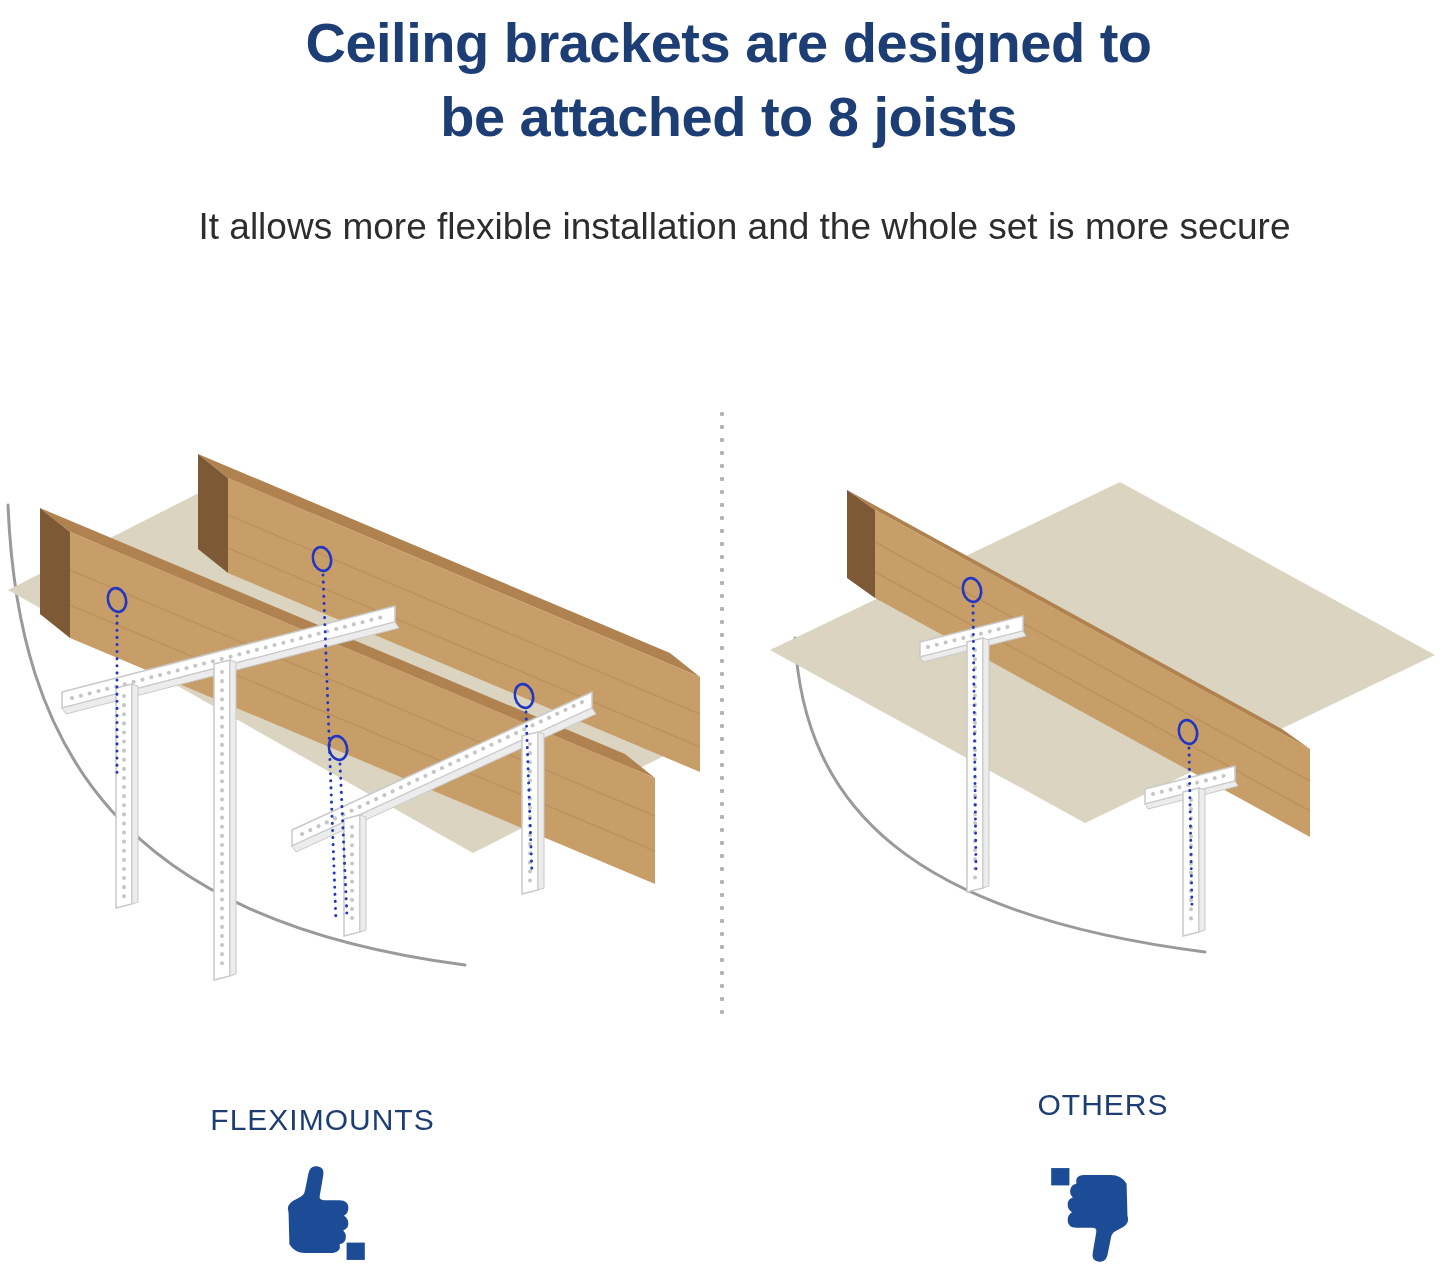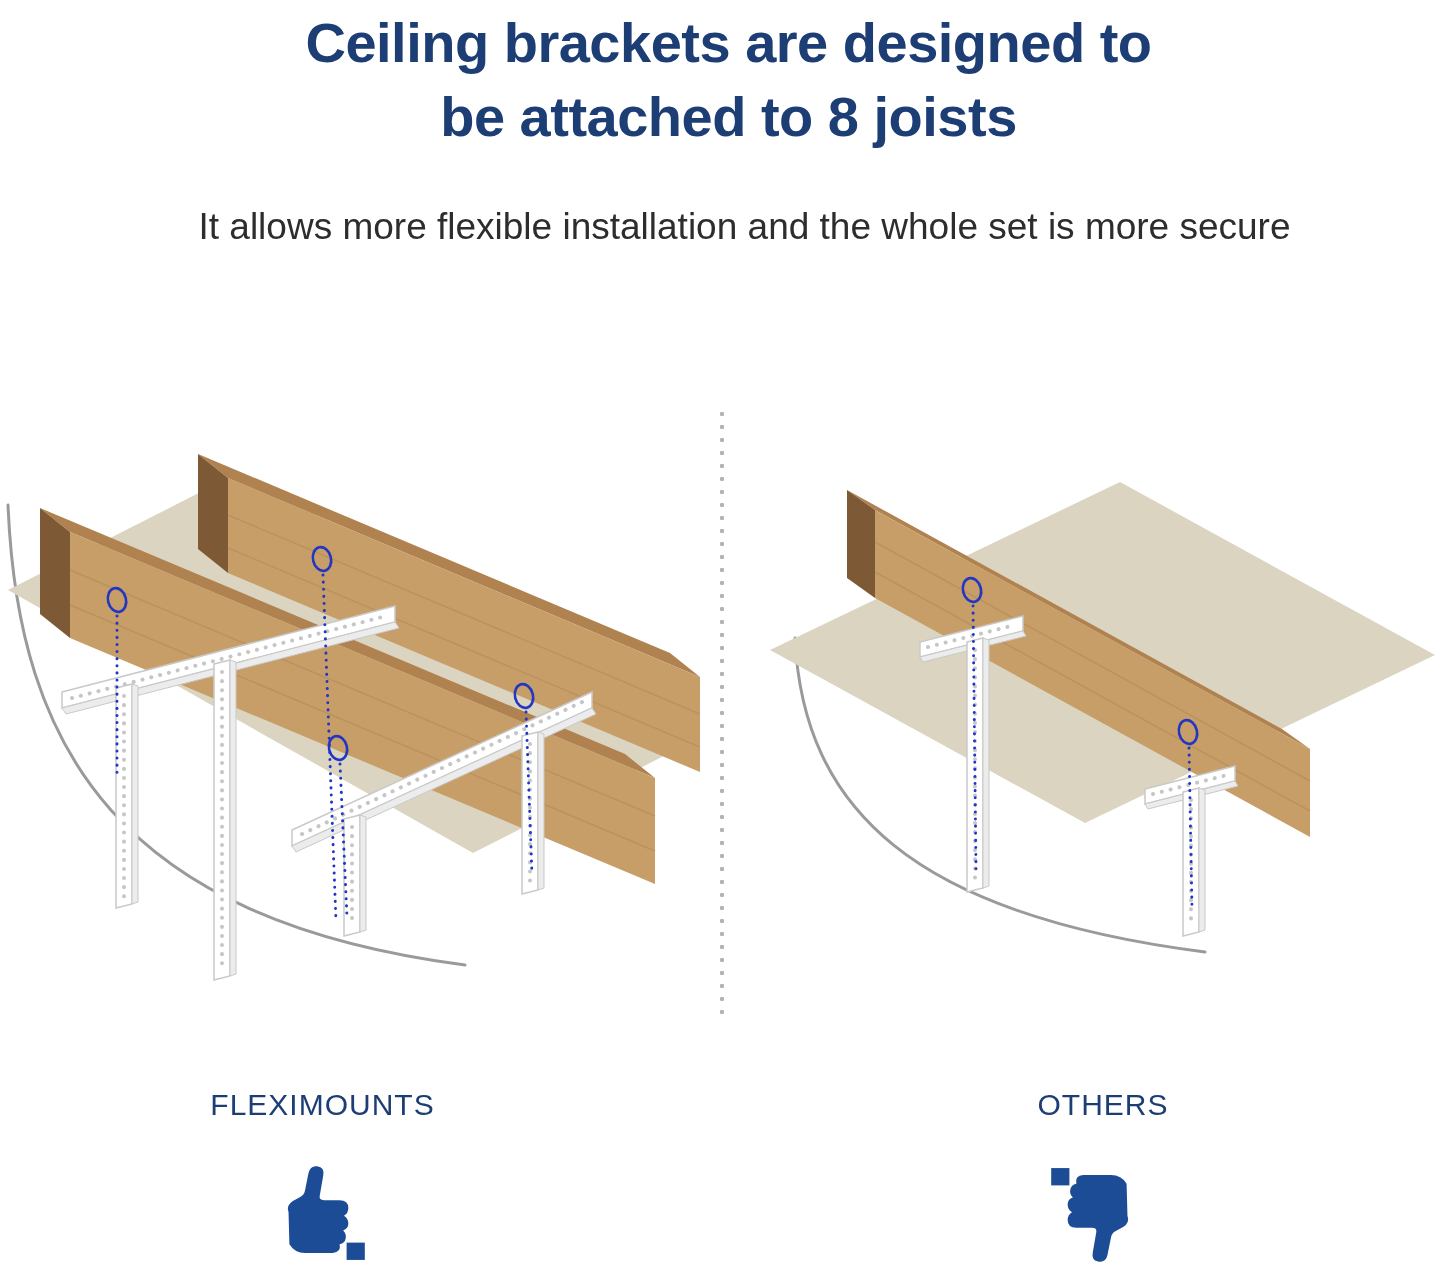--- a/index.html
+++ b/index.html
@@ -20,21 +20,21 @@
   .divider{
     position:absolute;left:720px;top:412px;width:4px;height:604px;
     background-image:radial-gradient(circle at 2px 2px, var(--divider-color,#b3b3b3) 2px, transparent 2.4px);
     background-size:4px 13px;background-repeat:repeat-y;
   }
   .fig{position:absolute;}
   .panel-label{
     position:absolute;top:1088px;height:36px;text-align:center;
     font-size:30px;font-weight:500;letter-spacing:1px;color:var(--label-color,#1d3e75);
   }
-  .label-left{left:0;width:645px;}
+  .label-left{left:0;width:645px;margin-top:15px;}
   .label-right{left:753px;width:700px;}
   .thumb-svg{position:absolute;}
   
   .swoosh{stroke:var(--swoosh-color,#9a9a9a);stroke-width:3;fill:none;stroke-linecap:round;}
   .ceil{fill:var(--ceiling-color,#dbd4c0);}
   .jt{fill:var(--joist-top,#b0824f);}
   .jf{fill:var(--joist-front,#c79d68);}
   .je{fill:var(--joist-end,#7d5a35);}
   .grain{stroke:var(--grain-color,#b98f5c);stroke-width:1.5;opacity:.8;}
   .br{fill:#ffffff;stroke:var(--bracket-stroke,#c9c9c9);stroke-width:1.5;}

